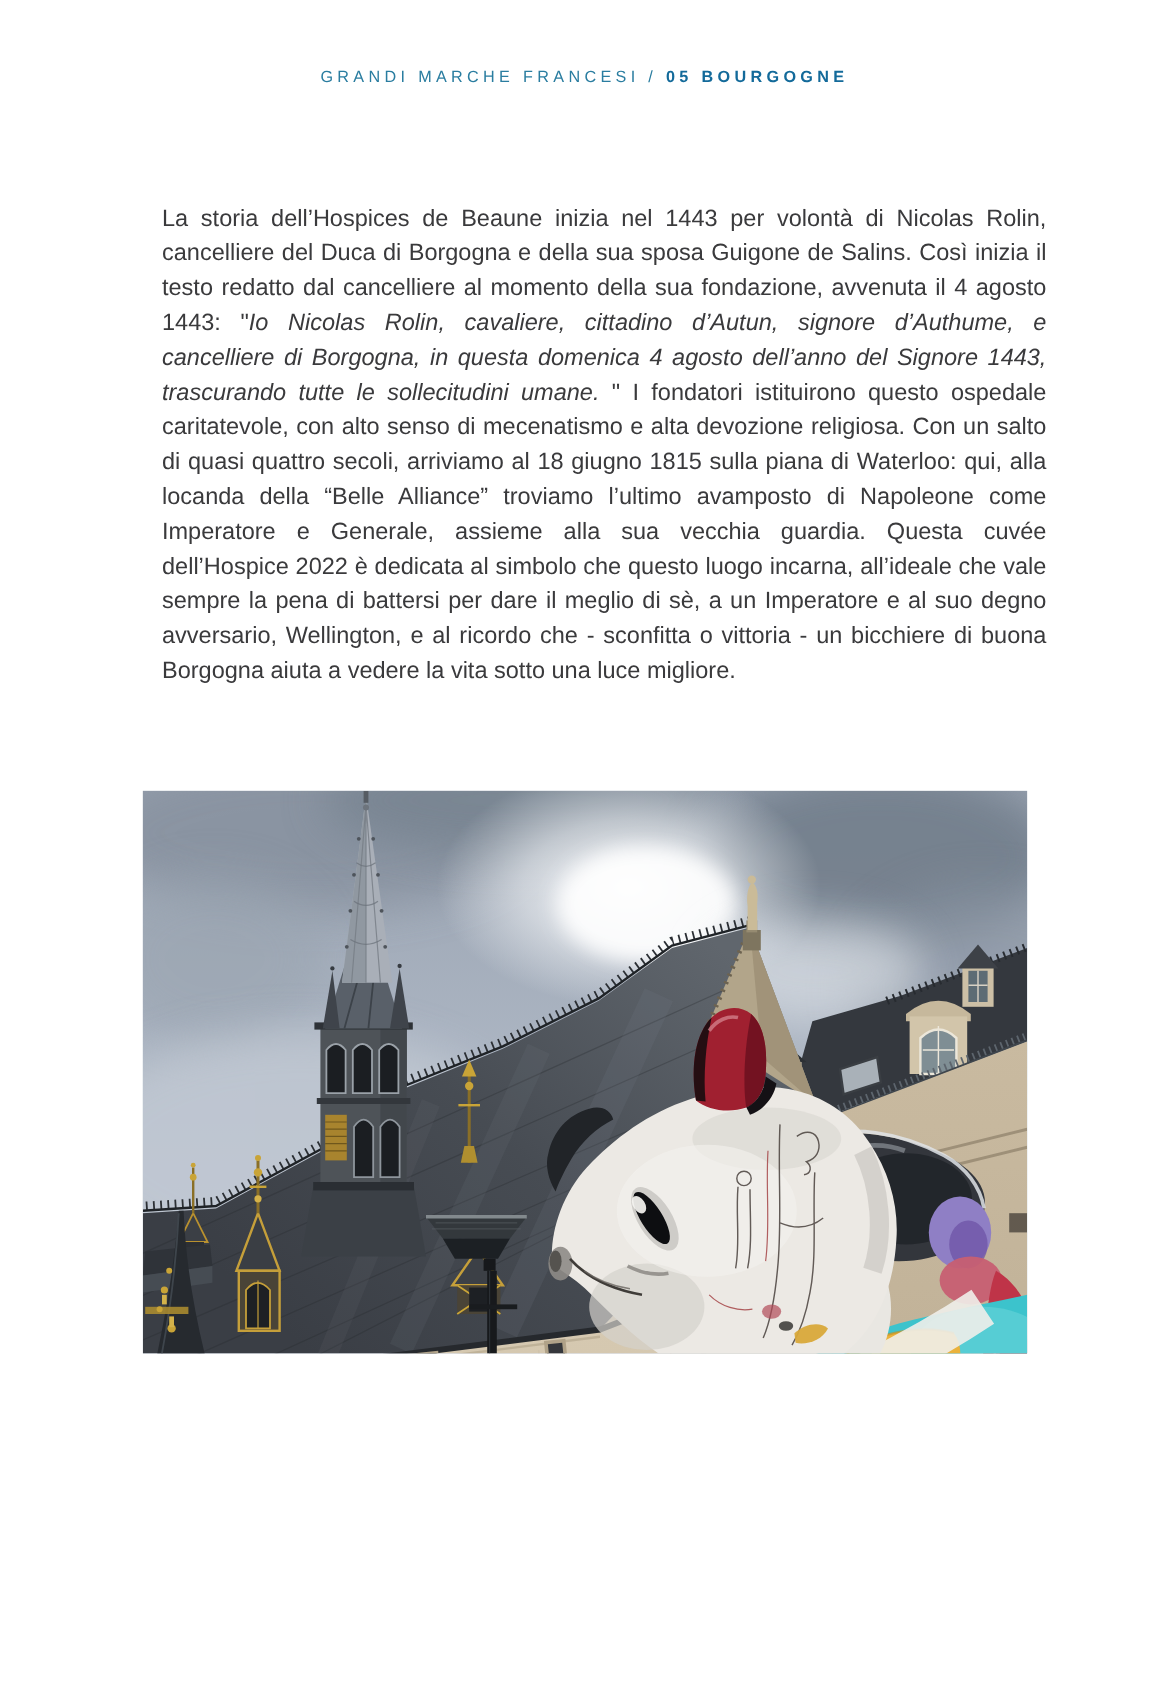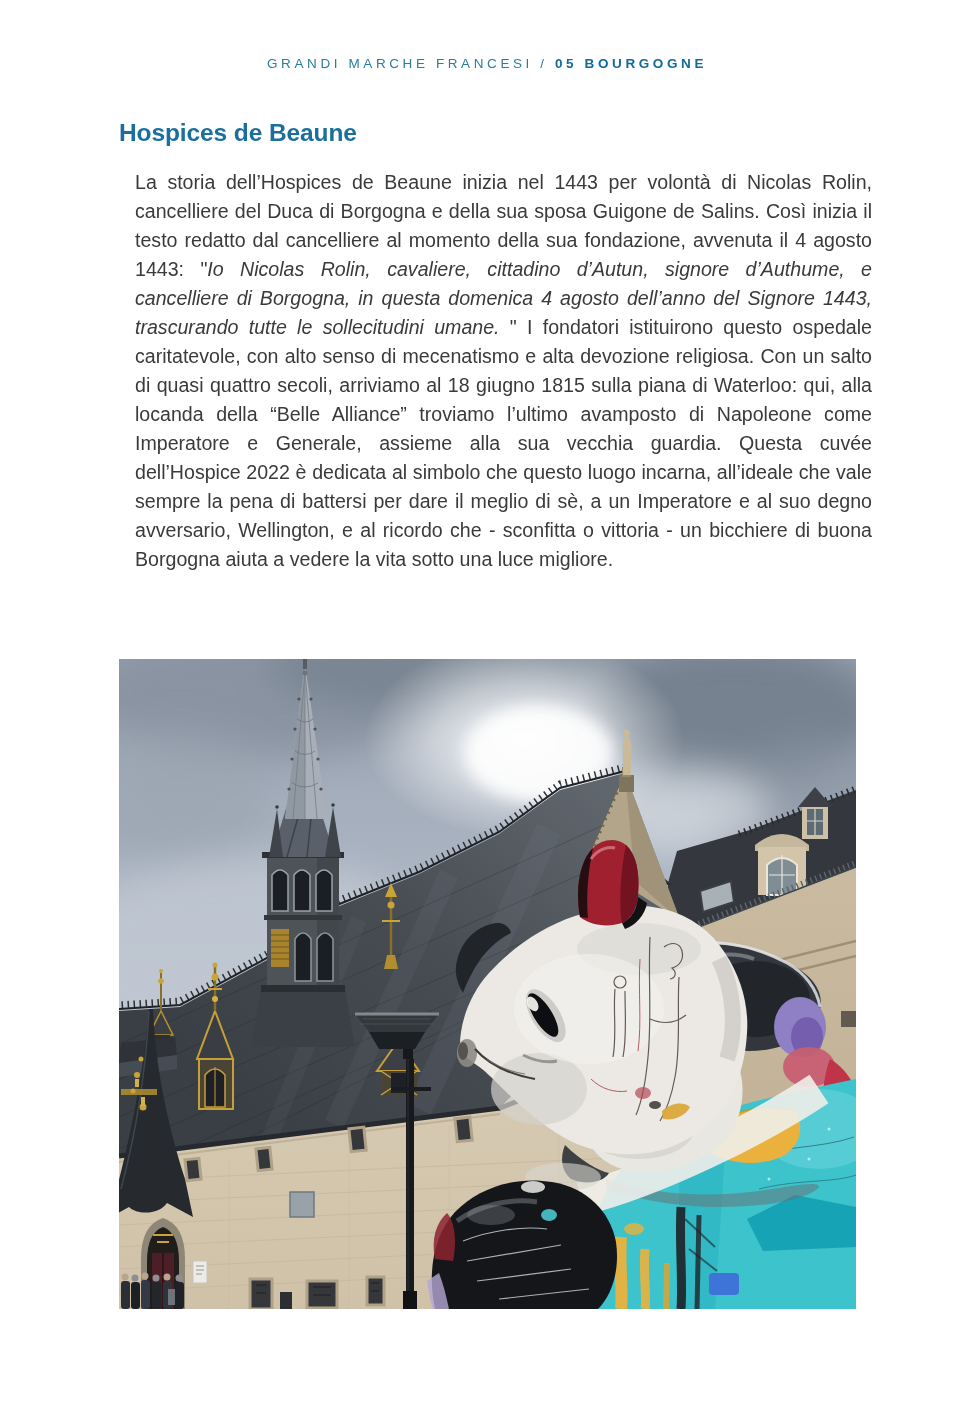--- a/index.html
+++ b/index.html
@@ -1,17 +1,17 @@
 <!DOCTYPE html>
 <html><head>
 <meta charset="utf-8">
 <style>
   html,body { margin:0; padding:0; background:#ffffff; }
   .page {
-    position:relative; width:974px; height:1417px; overflow:hidden;
+    position:relative; width:974px; height:1128px; overflow:hidden;
     background:#ffffff; font-family:"Liberation Sans", sans-serif;
   }
   .kicker {
     position:absolute; top:56px; left:0; right:0; text-align:center;
     font-size:13.5px; letter-spacing:3.6px; color:#2a7da0; font-weight:400;
   }
   .kicker .b { font-weight:700; color:#136a9a; }
   h1.title {
     position:absolute; left:119px; top:119px; margin:0;
     font-size:24.5px; font-weight:700; color:#1a6f9e; letter-spacing:-0.1px;
@@ -28,21 +28,20 @@
   }
   figure.photo svg { display:block; }
 </style>
 </head>
 <body>
 
 <div class="page">
 
   <div class="kicker"><span>GRANDI MARCHE FRANCESI / </span><span class="b">05 BOURGOGNE</span></div>
 
-  <h1 class="title">Hospices de Beaune</h1>
 
   <p class="bodytext"><span>La storia dell’Hospices de Beaune inizia nel 1443 per volontà di Nicolas Rolin, cancelliere del Duca di Borgogna e della sua sposa Guigone de Salins. Così inizia il testo redatto dal cancelliere al momento della sua fondazione, avvenuta il 4 agosto 1443: "</span><em>Io Nicolas Rolin, cavaliere, cittadino d’Autun, signore d’Authume, e cancelliere di Borgogna, in questa domenica 4 agosto dell’anno del Signore 1443, trascurando tutte le sollecitudini umane.</em><span> " I fondatori istituirono questo ospedale caritatevole, con alto senso di mecenatismo e alta devozione religiosa. Con un salto di quasi quattro secoli, arriviamo al 18 giugno 1815 sulla piana di Waterloo: qui, alla locanda della “Belle Alliance” troviamo l’ultimo avamposto di Napoleone come Imperatore e Generale, assieme alla sua vecchia guardia. Questa cuvée dell’Hospice 2022 è dedicata al simbolo che questo luogo incarna, all’ideale che vale sempre la pena di battersi per dare il meglio di sè, a un Imperatore e al suo degno avversario, Wellington, e al ricordo che - sconfitta o vittoria - un bicchiere di buona Borgogna aiuta a vedere la vita sotto una luce migliore.</span></p>
 
   <figure class="photo">
     <svg width="737" height="650" viewBox="0 0 737 650" xmlns="http://www.w3.org/2000/svg">
       <defs>
         <linearGradient id="skyG" x1="0" y1="0" x2="0" y2="1">
           <stop offset="0" stop-color="#99a3b1"></stop>
             <stop offset="0.5" stop-color="#b4bdca"></stop>
             <stop offset="1" stop-color="#c7cdd7"></stop>

